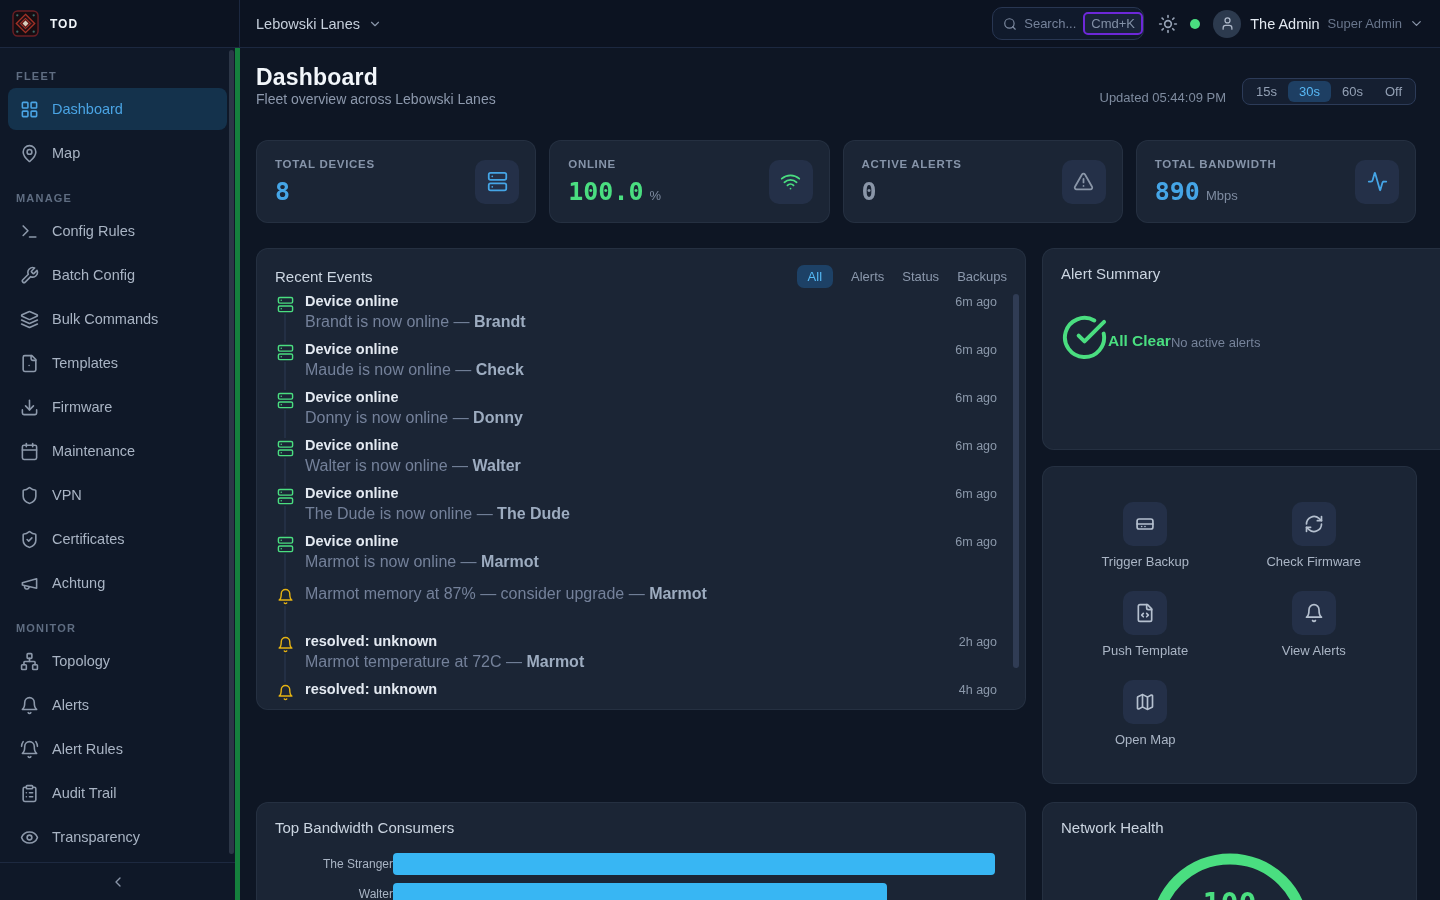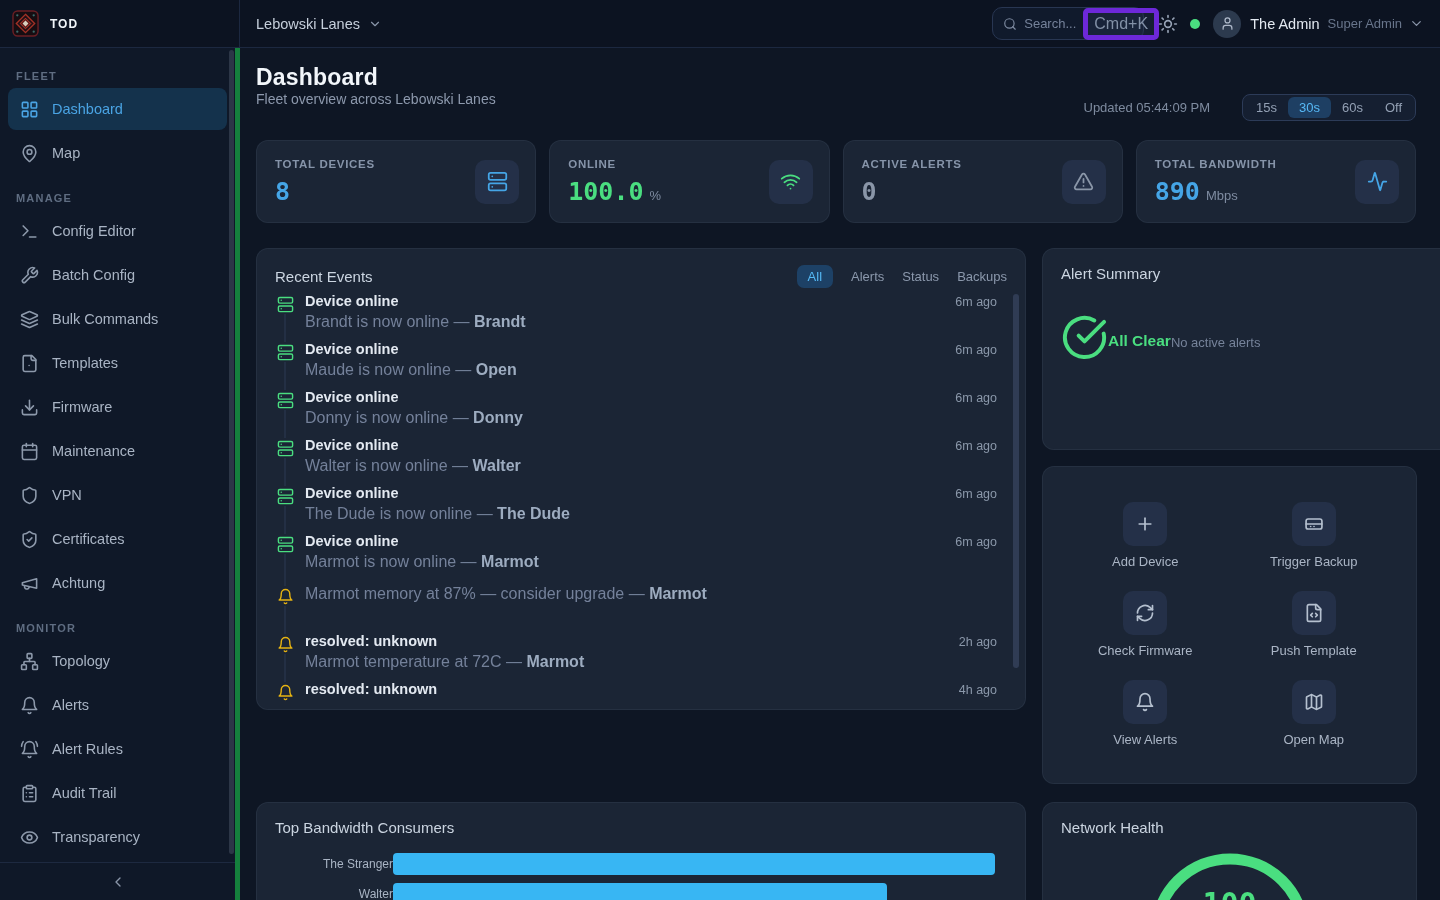--- a/index.html
+++ b/index.html
@@ -21,21 +21,21 @@
   .brand-name { font-size:12px; font-weight:700; letter-spacing:1px; color:#f1f5f9; }
   .org-switch { display:flex; align-items:center; gap:8px; margin-left:16px;
     color:#c6cfdb; font-size:14.5px; cursor:pointer; }
   .org-switch .cd { width:14px; height:14px; color:#8a96a9; }
   .tb-spacer { flex:1; }
   .searchbox { display:flex; align-items:center; height:33px; width:152px;
     background:#101a2c; border:1px solid #283652; border-radius:10px;
     padding:0 6px 0 10px; gap:7px; cursor:text; }
   .s-icon { width:14px; height:14px; color:#7d8aa0; flex:none; }
   .s-ph { font-size:13px; color:#75829a; flex:1; }
-  .s-kbd { font-size:16px; color:#8290a6; border:5px solid #6d28d9; border-radius:5px;
+  .s-kbd { font-size:13px; color:#8290a6; border:2px solid #6d28d9; border-radius:5px;
     padding:2px 6px; background:rgba(40,54,82,0.35); }
   .theme-btn { width:20px; height:20px; margin:0 12px 0 14px; color:#97a3b6; }
   .status-dot { width:10px; height:10px; border-radius:50%; background:#4ade80; margin-right:13px; }
   .user-chip { display:flex; align-items:center; margin-right:16px; cursor:pointer; }
   .avatar { width:28px; height:28px; border-radius:50%; background:#2c3a4e;
     display:flex; align-items:center; justify-content:center; }
   .avatar span { width:15px; height:15px; color:#aeb9ca; }
   .u-name { font-size:14.5px; font-weight:500; color:#e3e9f1; margin-left:9px; }
   .u-role { font-size:13px; color:#68758b; margin-left:8px; }
   .user-chip .cd { width:15px; height:15px; color:#8a96a9; margin-left:7px; }
@@ -59,21 +59,21 @@
   .collapse-btn { width:100%; height:100%; display:flex; align-items:center; justify-content:center; color:#8a96a9; }
   .collapse-btn span { width:16px; height:16px; }
 
   
   .main { position:absolute; top:48px; left:240px; right:0; bottom:0;
     background:#0e1624; overflow:hidden; }
   .page-header { position:absolute; top:16px; left:16px; right:24px;
     display:flex; justify-content:space-between; align-items:flex-start; }
   .page-header h1 { font-size:23px; font-weight:700; color:#f2f6fa; letter-spacing:0.2px; }
   .subtitle { font-size:14px; color:#8d99ad; }
-  .header-right { display:flex; align-items:center; gap:32px; margin-top:30px; }
+  .header-right { display:flex; align-items:flex-end; gap:16px; margin-top:14px; }
   .updated { font-size:13px; color:#7e8b9f; }
   .seg { display:flex; background:#151f31; border:1px solid #2c3b58; border-radius:8px; padding:2px; }
   .seg-btn { font-size:13px; color:#93a0b4; padding:3px 11px; border-radius:6px; }
   .seg-btn.active { background:#1e3f63; color:#57b9f6; }
 
   .stats-row { position:absolute; top:92px; left:16px; right:24px; height:83px; display:flex; gap:13px; }
   .stat-card { flex:1; background:#1b2535; border:1px solid rgba(148,163,184,0.09);
     border-radius:12px; display:flex; justify-content:space-between; align-items:center;
     padding:0 16px 0 18px; }
   .stat-label { font-size:11.5px; font-weight:600; letter-spacing:0.7px; color:#8694a9; margin-bottom:7px; }
@@ -233,21 +233,21 @@
         <span class="side-label">Map</span>
       </div>
       <div class="side-section-label">MANAGE</div>
       <div class="side-item">
         <span class="side-icon">
           <svg viewBox="0 0 24 24" fill="none" stroke="currentColor" stroke-width="2" stroke-linecap="round" stroke-linejoin="round">
             <polyline points="4 17 10 11 4 5"></polyline>
             <line x1="12" y1="19" x2="20" y2="19"></line>
           </svg>
         </span>
-        <span class="side-label">Config Editor</span>
+        <span class="side-label">Config Rules</span>
       </div>
       <div class="side-item">
         <span class="side-icon">
           <svg viewBox="0 0 24 24" fill="none" stroke="currentColor" stroke-width="2" stroke-linecap="round" stroke-linejoin="round">
             <path d="M14.7 6.3a1 1 0 0 0 0 1.4l1.6 1.6a1 1 0 0 0 1.4 0l3.77-3.77a6 6 0 0 1-7.94 7.94l-6.91 6.91a2.12 2.12 0 0 1-3-3l6.91-6.91a6 6 0 0 1 7.94-7.94l-3.76 3.76z"></path>
           </svg>
         </span>
         <span class="side-label">Batch Config</span>
       </div>
       <div class="side-item">
@@ -512,21 +512,21 @@
                 <rect x="2" y="14" width="20" height="8" rx="2"></rect>
                 <path d="M6 6h.01"></path>
                 <path d="M6 18h.01"></path>
               </svg>
             </span>
           </span>
           <div class="ev-head">
             <span class="ev-title">Device online</span>
             <span class="ev-time">6m ago</span>
           </div>
-          <div class="ev-sub"><span>Maude is now online</span> — <span class="dev">Open</span></div>
+          <div class="ev-sub"><span>Maude is now online</span> — <span class="dev">Check</span></div>
         </div>
         <div class="ev-row">
           <span class="ev-ico status">
             <span>
               <svg viewBox="0 0 24 24" fill="none" stroke="currentColor" stroke-width="2" stroke-linecap="round" stroke-linejoin="round">
                 <rect x="2" y="2" width="20" height="8" rx="2"></rect>
                 <rect x="2" y="14" width="20" height="8" rx="2"></rect>
                 <path d="M6 6h.01"></path>
                 <path d="M6 18h.01"></path>
               </svg>
@@ -642,31 +642,20 @@
             <path d="m9 11 3 3L22 4"></path>
           </svg>
         </span>
       <div class="ok-text">All Clear</div>
       <div class="ok-note">No active alerts</div>
     </div>
   </section>
 
   <section class="panel qa-panel">
     <div class="qa-grid">
-        <div class="qa-item">
-          <div class="qa-chip">
-            <span>
-              <svg viewBox="0 0 24 24" fill="none" stroke="currentColor" stroke-width="2" stroke-linecap="round" stroke-linejoin="round">
-                <path d="M5 12h14"></path>
-                <path d="M12 5v14"></path>
-              </svg>
-            </span>
-          </div>
-          <div class="qa-label">Add Device</div>
-        </div>
         <div class="qa-item">
           <div class="qa-chip">
             <span>
               <svg viewBox="0 0 24 24" fill="none" stroke="currentColor" stroke-width="2" stroke-linecap="round" stroke-linejoin="round">
                 <rect x="2.5" y="6" width="19" height="12" rx="2.5"></rect>
                 <path d="M2.5 12h19"></path>
                 <path d="M8 15h.01"></path>
                 <path d="M12 15h.01"></path>
               </svg>
             </span>

